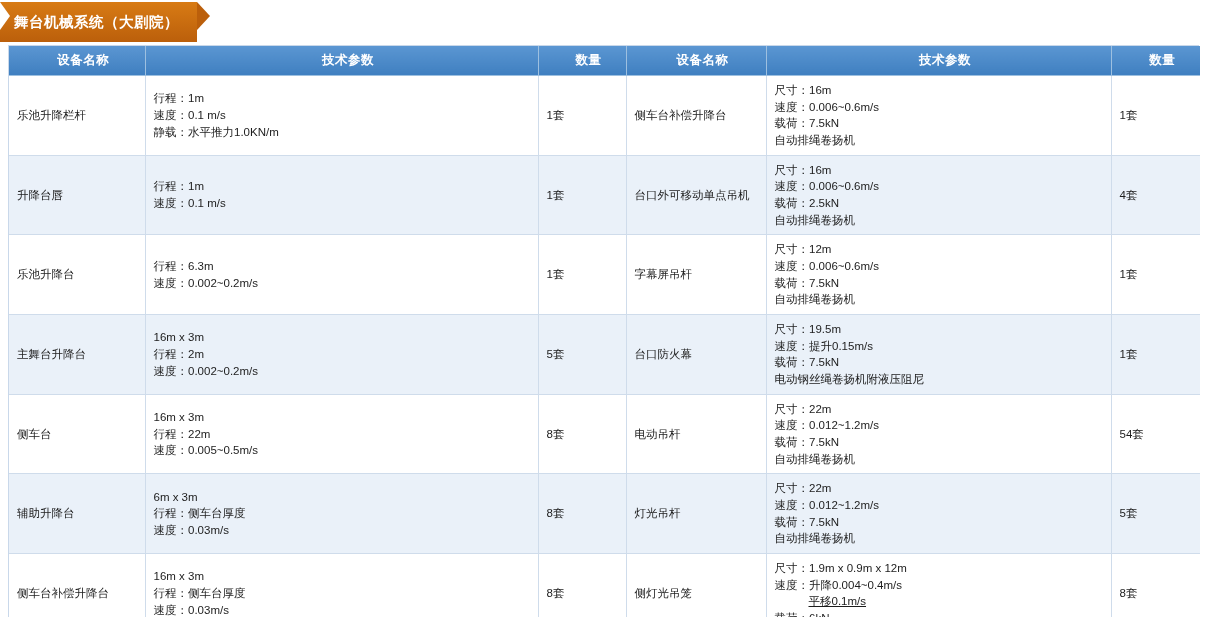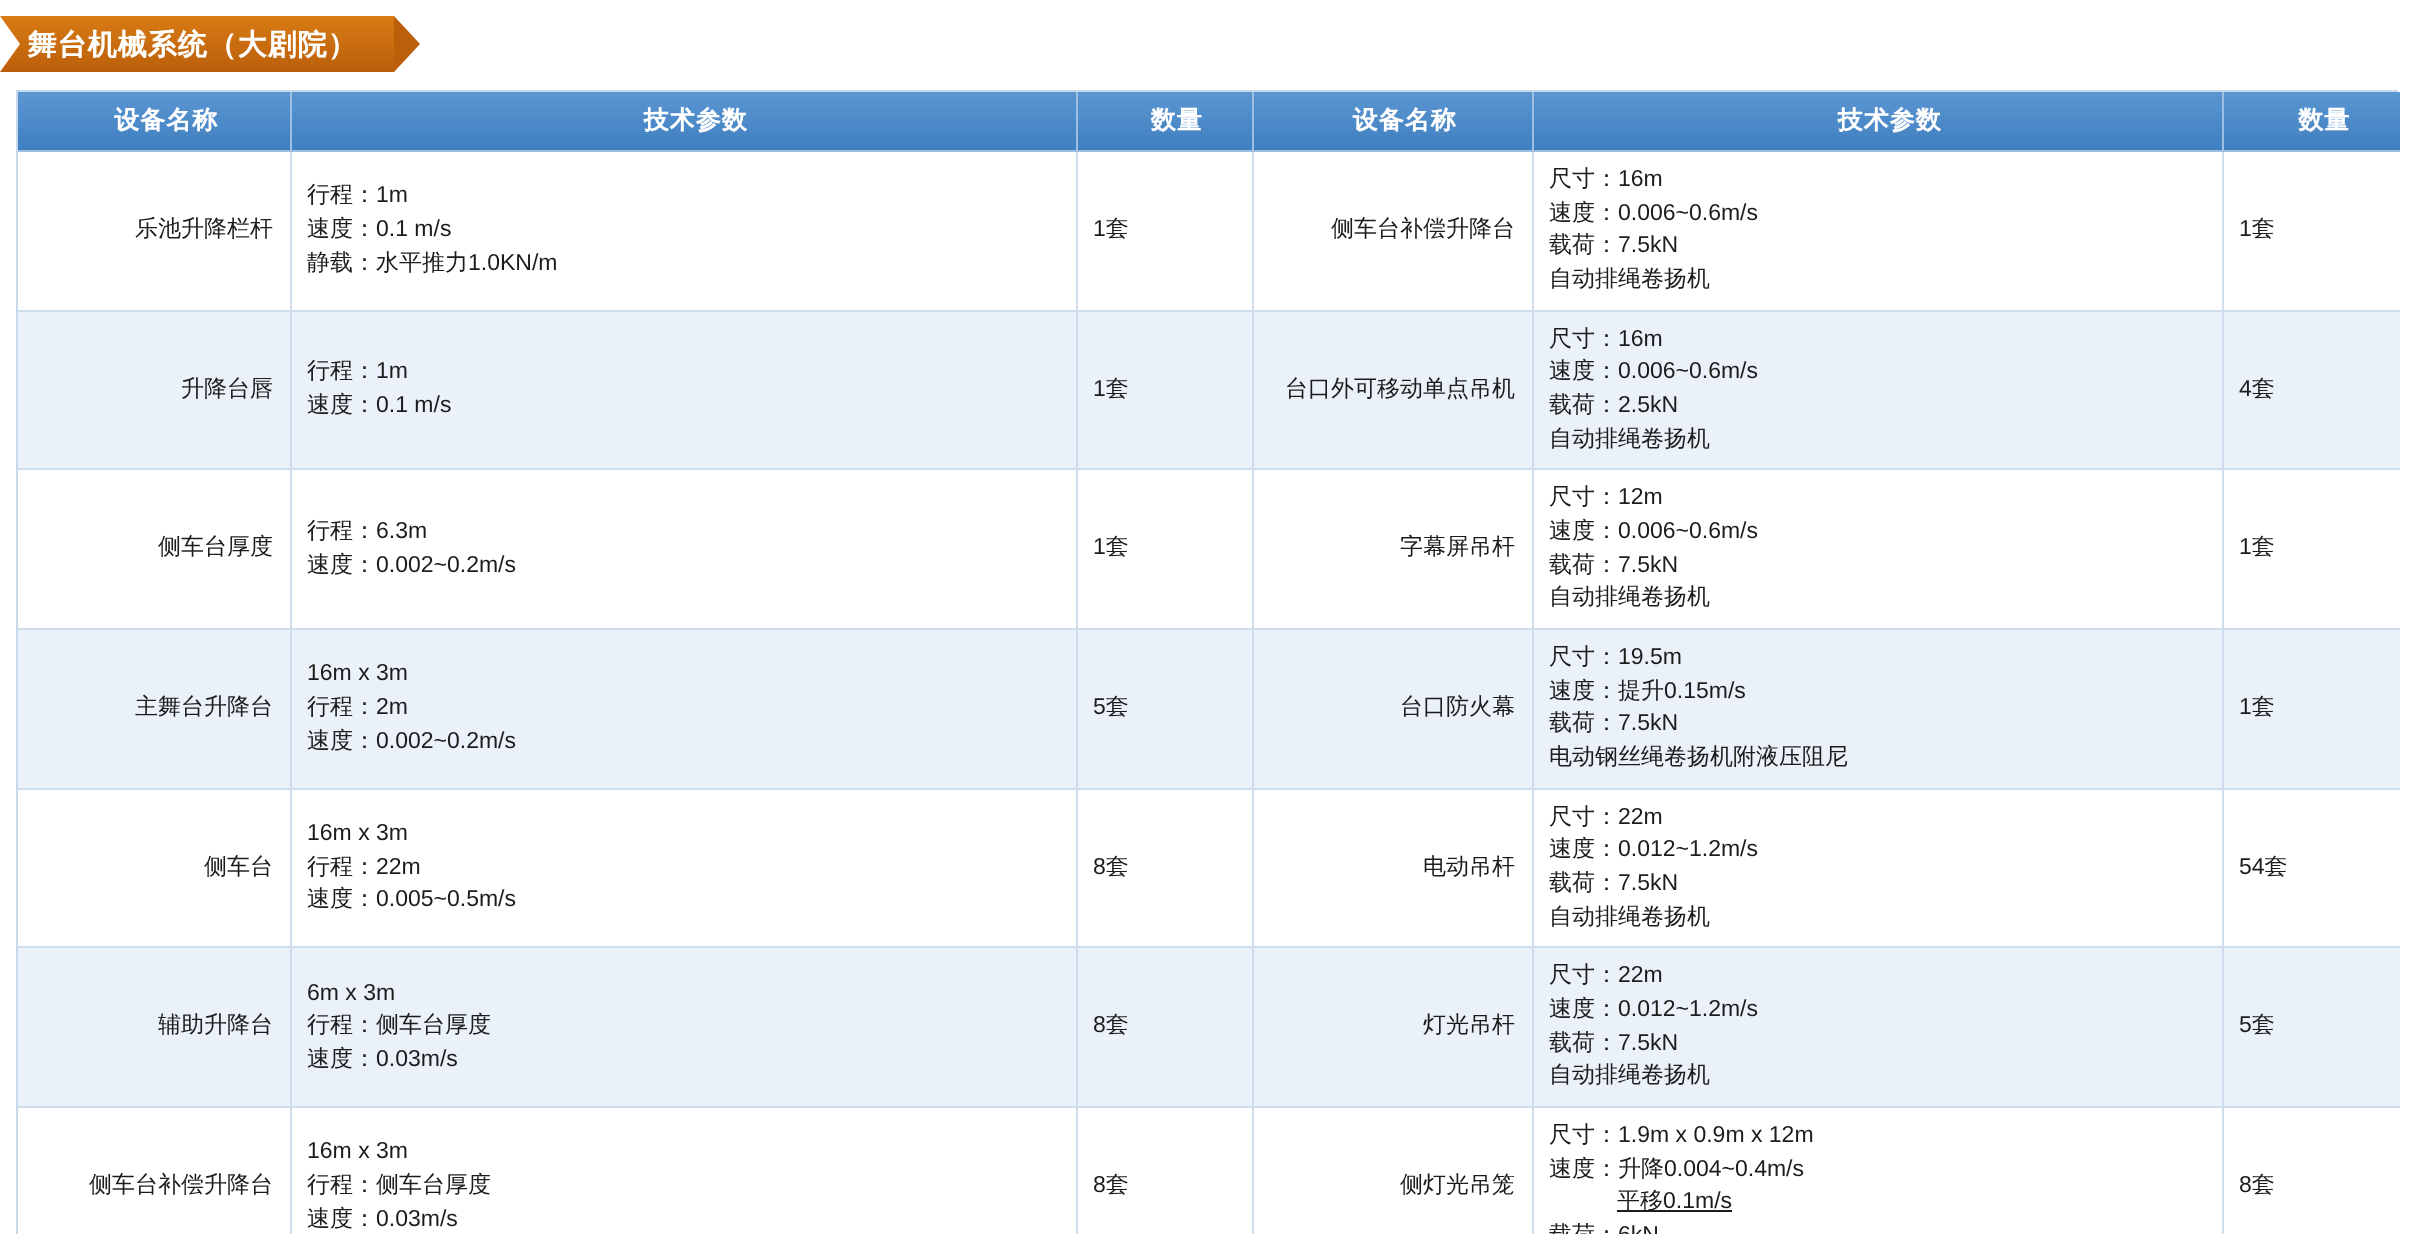--- a/index.html
+++ b/index.html
@@ -20,21 +20,21 @@
     position: relative;
     margin: 8px 0 0 0;
     height: 28px;
     display: flex;
     align-items: center;
   }
   .title-shape {
     position: relative;
     display: inline-flex;
     align-items: center;
-    height: 28px;
+    height: 40px;
     background: #c86a10;
     background: linear-gradient(to bottom, #d87b14, #bb5f0b);
     padding: 0 18px 0 14px;
     color: #ffffff;
     font-size: 14.5px;
     font-weight: bold;
     letter-spacing: .5px;
     box-sizing: border-box;
   }
   .title-shape::before {
@@ -95,21 +95,21 @@
     padding: 6px 8px;
     line-height: 1.45;
     box-sizing: border-box;
   }
   table.spec td:last-child { border-right: none; }
   table.spec tr:last-child td { border-bottom: none; }
 
   tr.row-odd td  { background: #ffffff; }
   tr.row-even td { background: #eaf1f9; }
 
-  .c-name   { text-align: right; }
+  .c-name   { text-align: left; }
   .c-param  { text-align: left; padding-left: 12px; }
   .c-qty    { text-align: left; }
 
   .param-line { white-space: pre; }
   .indent-line { padding-left: 34px; text-decoration: underline; }
 
   
   col.w-name  { width: 136px; }
   col.w-param { width: 393px; }
   col.w-qty   { width: 88px; }
@@ -172,21 +172,21 @@
           <td class="c-name">台口外可移动单点吊机</td>
           <td class="c-param">
             <div class="param-line">尺寸：16m</div>
             <div class="param-line">速度：0.006~0.6m/s</div>
             <div class="param-line">载荷：2.5kN</div>
             <div class="param-line">自动排绳卷扬机</div>
           </td>
           <td class="c-qty">4套</td>
         </tr>
         <tr class="row-odd">
-          <td class="c-name">侧车台厚度</td>
+          <td class="c-name">乐池升降台</td>
           <td class="c-param">
             <div class="param-line">行程：6.3m</div>
             <div class="param-line">速度：0.002~0.2m/s</div>
           </td>
           <td class="c-qty">1套</td>
           <td class="c-name">字幕屏吊杆</td>
           <td class="c-param">
             <div class="param-line">尺寸：12m</div>
             <div class="param-line">速度：0.006~0.6m/s</div>
             <div class="param-line">载荷：7.5kN</div>

